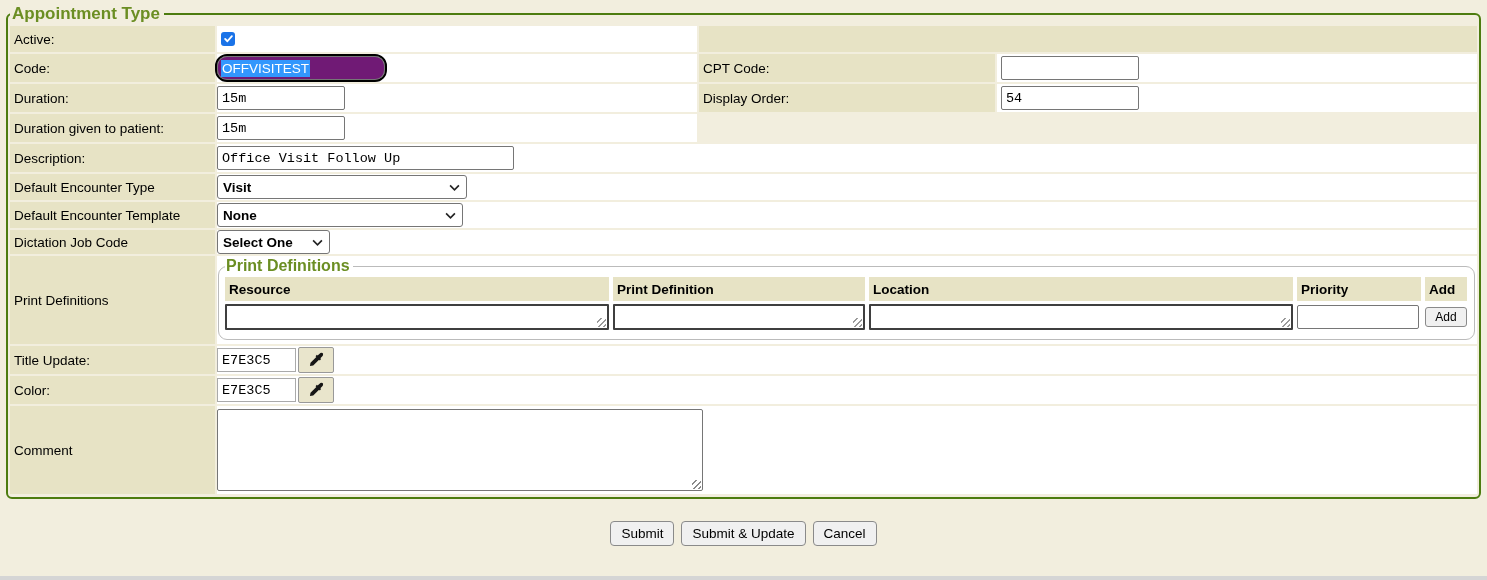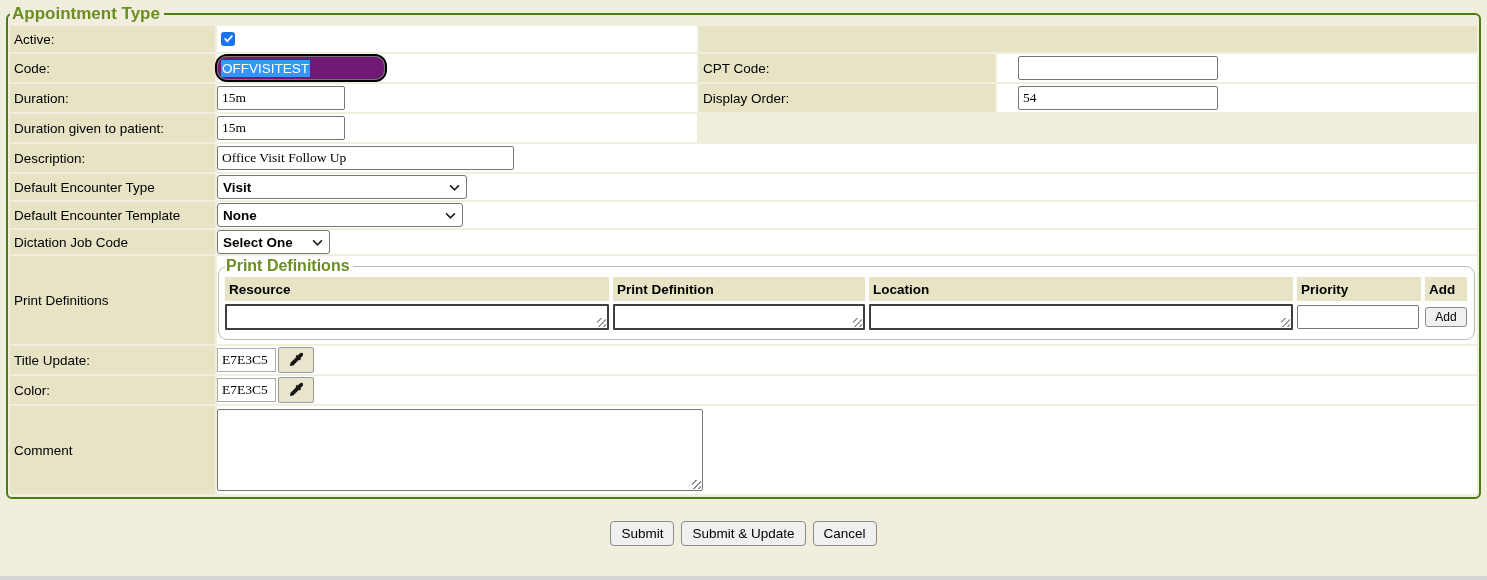--- a/index.html
+++ b/index.html
@@ -41,38 +41,38 @@
   
   .checkbox {
     width:14px; height:14px; margin-left:4px;
     background:#1A73E8; border-radius:3px;
     display:flex; align-items:center; justify-content:center;
     cursor:pointer;
   }
   .checkbox svg { width:11px; height:11px; }
   .txt {
     height:24px; border:1px solid #767676; border-radius:2px;
-    font-family:Liberation Serif, serif; font-size:13.5px;
+    font-family:Liberation Mono, monospace; font-size:13.5px;
     padding:0 4px; background:#fff;
   }
   .code-field {
     height:24px; border:1px solid #767676; outline:2px solid #000;
     border-radius:10px; background:#701a75; display:flex; align-items:center;
     padding:0 3px; width:168px;
   }
   .code-field .sel { background:#3297FD; color:#fff; padding:1px 1px; }
   .select {
     height:24px; background:#fff; border:1px solid #767676; border-radius:3px;
     display:flex; align-items:center; justify-content:space-between;
     padding:0 6px 0 5px; cursor:default;font-weight:bold;
   }
   .select svg { width:11px; height:8px; flex:none; margin-left:8px; }
   .w-duration { width:128px; } .w-desc { width:297px; }
   .w-enc1 { width:250px; } .w-enc2 { width:246px; } .w-dict { width:113px; }
-  .w-cpt { width:200px; margin-left:21px; }
+  .w-cpt { width:138px; margin-left:4px; }
   
   fieldset.pd {
     border:1px solid #bbb; border-radius:9px;
     margin:1px 2px 4px 1px; padding:2px 6px 9px 6px; width:1258px;
     background:#fff;
   }
   fieldset.pd > legend { color:#6B8E23; font-weight:bold; font-size:16px; padding:0 3px 0 1px; }
   .pd-grid {
     display:grid;
     grid-template-columns:384px 252px 424px 124px 42px;
@@ -90,21 +90,21 @@
     content:""; position:absolute; right:1px; bottom:1px; width:9px; height:9px;
     background:repeating-linear-gradient(135deg, transparent 0 2.5px, #9a9a9a 2.5px 4px);
   }
   .priority-input { width:122px; }
   .add-btn {
     font-family:"Liberation Sans", sans-serif; font-size:12px;
     background:#f0f0f0; border:1px solid #8a8a8a; border-radius:3px;
     padding:2px 8px; cursor:pointer;
   }
   
-  .color-input { width:59px; border:1px solid #aaa; border-radius:0; height:24px; }
+  .color-input { width:79px; border:1px solid #aaa; border-radius:0; height:24px; }
   .pick-btn {
     width:36px; height:26px; margin-left:2px;
     background:#E9E5CC; border:1px solid #999; border-radius:2px;
     display:flex; align-items:center; justify-content:center; cursor:pointer;
   }
   .pick-btn svg { width:15px; height:15px; }
   .comment-wrap { position:relative; width:486px; height:82px; margin-top:3px; }
   .comment-wrap::after {
     content:""; position:absolute; right:2px; bottom:2px; width:9px; height:9px;
     background:repeating-linear-gradient(135deg, transparent 0 2.5px, #8a8a8a 2.5px 4px);

